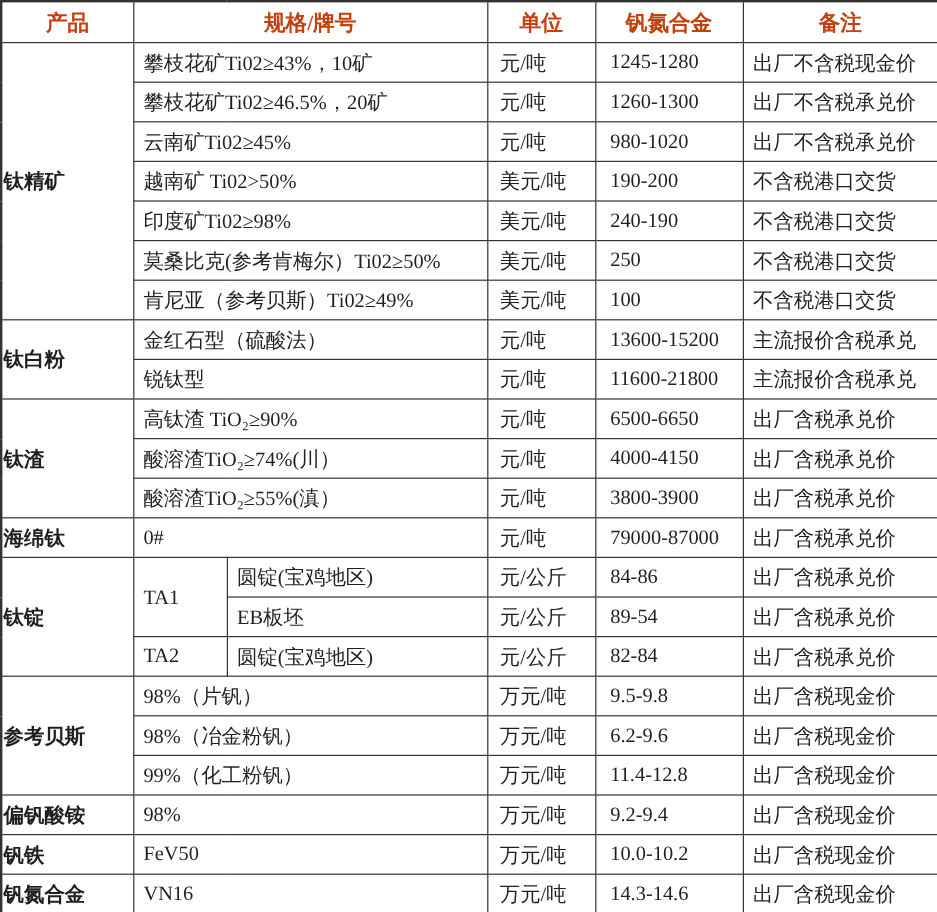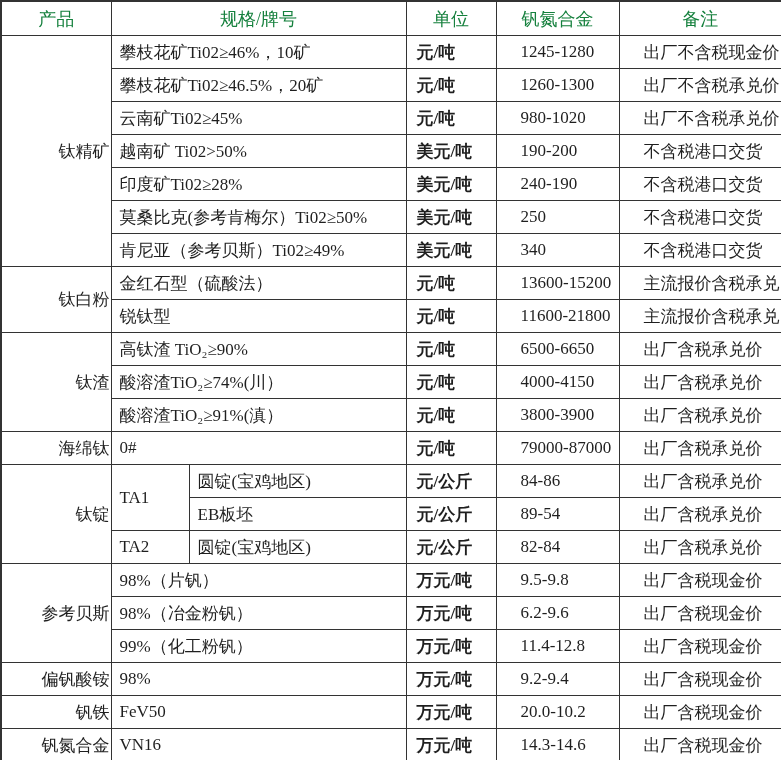--- a/index.html
+++ b/index.html
@@ -21,45 +21,45 @@
   table.price-table th,
   table.price-table td {
     border: 1px solid #333333;
     vertical-align: middle;
     overflow: hidden;
     white-space: nowrap;
   }
   table.price-table th {
     height: 33px;
     font-size: 18px;
-    font-weight: normal;
+    font-weight: bold;
     text-align: center;
     padding: 0;
-    color: #15803d;
+    color: #c2410c;
   }
   table.price-table td {
     height: 32px;
     font-size: 17px;
     font-weight: normal;
     text-align: left;
     padding: 0 2px 0 8px;
   }
   table.price-table td.product {
-    text-align: right;
+    text-align: left;
     padding: 0 1px;
+    font-weight: bold;
   }
   table.price-table td.unit {
     padding-left: 10px;
-    font-weight: bold;
   }
   table.price-table td.price {
-    padding-left: 24px;
+    padding-left: 12px;
   }
   table.price-table td.note {
-    padding-left: 24px;
+    padding-left: 8px;
   }
 </style>
 </head>
 <body>
 
 <table class="price-table">
   <colgroup>
     <col style="width:110px">
     <col style="width:78px">
     <col style="width:217px">
@@ -72,21 +72,21 @@
       <th>产品</th>
       <th colspan="2">规格/牌号</th>
       <th>单位</th>
       <th>钒氮合金</th>
       <th>备注</th>
     </tr>
   </thead>
   <tbody id="table-body">
       <tr>
         <td class="product" rowspan="7">钛精矿</td>
-        <td class="spec" colspan="2">攀枝花矿Ti02≥46%，10矿</td>
+        <td class="spec" colspan="2">攀枝花矿Ti02≥43%，10矿</td>
         <td class="unit">元/吨</td>
         <td class="price">1245-1280</td>
         <td class="note">出厂不含税现金价</td>
       </tr>
       <tr>
         <td class="spec" colspan="2">攀枝花矿Ti02≥46.5%，20矿</td>
         <td class="unit">元/吨</td>
         <td class="price">1260-1300</td>
         <td class="note">出厂不含税承兑价</td>
       </tr>
@@ -96,35 +96,35 @@
         <td class="price">980-1020</td>
         <td class="note">出厂不含税承兑价</td>
       </tr>
       <tr>
         <td class="spec" colspan="2">越南矿 Ti02&gt;50%</td>
         <td class="unit">美元/吨</td>
         <td class="price">190-200</td>
         <td class="note">不含税港口交货</td>
       </tr>
       <tr>
-        <td class="spec" colspan="2">印度矿Ti02≥28%</td>
+        <td class="spec" colspan="2">印度矿Ti02≥98%</td>
         <td class="unit">美元/吨</td>
         <td class="price">240-190</td>
         <td class="note">不含税港口交货</td>
       </tr>
       <tr>
         <td class="spec" colspan="2">莫桑比克(参考肯梅尔）Ti02≥50%</td>
         <td class="unit">美元/吨</td>
         <td class="price">250</td>
         <td class="note">不含税港口交货</td>
       </tr>
       <tr>
         <td class="spec" colspan="2">肯尼亚（参考贝斯）Ti02≥49%</td>
         <td class="unit">美元/吨</td>
-        <td class="price">340</td>
+        <td class="price">100</td>
         <td class="note">不含税港口交货</td>
       </tr>
       <tr>
         <td class="product" rowspan="2">钛白粉</td>
         <td class="spec" colspan="2">金红石型（硫酸法）</td>
         <td class="unit">元/吨</td>
         <td class="price">13600-15200</td>
         <td class="note">主流报价含税承兑</td>
       </tr>
       <tr>
@@ -140,21 +140,21 @@
         <td class="price">6500-6650</td>
         <td class="note">出厂含税承兑价</td>
       </tr>
       <tr>
         <td class="spec" colspan="2">酸溶渣TiO₂≥74%(川）</td>
         <td class="unit">元/吨</td>
         <td class="price">4000-4150</td>
         <td class="note">出厂含税承兑价</td>
       </tr>
       <tr>
-        <td class="spec" colspan="2">酸溶渣TiO₂≥91%(滇）</td>
+        <td class="spec" colspan="2">酸溶渣TiO₂≥55%(滇）</td>
         <td class="unit">元/吨</td>
         <td class="price">3800-3900</td>
         <td class="note">出厂含税承兑价</td>
       </tr>
       <tr>
         <td class="product" rowspan="1">海绵钛</td>
         <td class="spec" colspan="2">0#</td>
         <td class="unit">元/吨</td>
         <td class="price">79000-87000</td>
         <td class="note">出厂含税承兑价</td>
@@ -203,21 +203,21 @@
         <td class="product" rowspan="1">偏钒酸铵</td>
         <td class="spec" colspan="2">98%</td>
         <td class="unit">万元/吨</td>
         <td class="price">9.2-9.4</td>
         <td class="note">出厂含税现金价</td>
       </tr>
       <tr>
         <td class="product" rowspan="1">钒铁</td>
         <td class="spec" colspan="2">FeV50</td>
         <td class="unit">万元/吨</td>
-        <td class="price">20.0-10.2</td>
+        <td class="price">10.0-10.2</td>
         <td class="note">出厂含税现金价</td>
       </tr>
       <tr>
         <td class="product" rowspan="1">钒氮合金</td>
         <td class="spec" colspan="2">VN16</td>
         <td class="unit">万元/吨</td>
         <td class="price">14.3-14.6</td>
         <td class="note">出厂含税现金价</td>
       </tr>
     </tbody>

